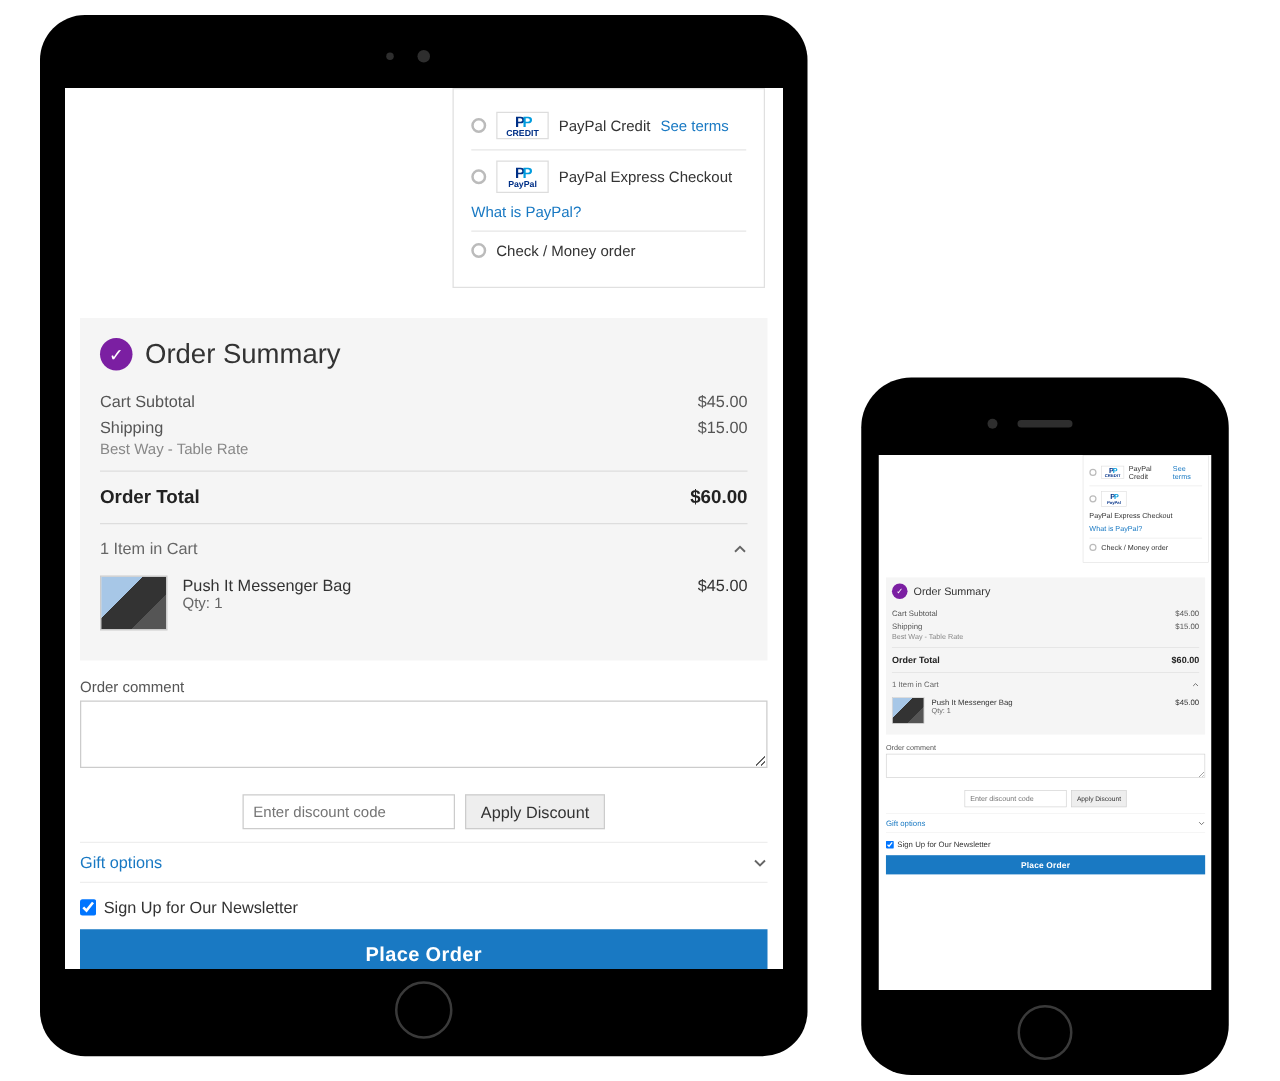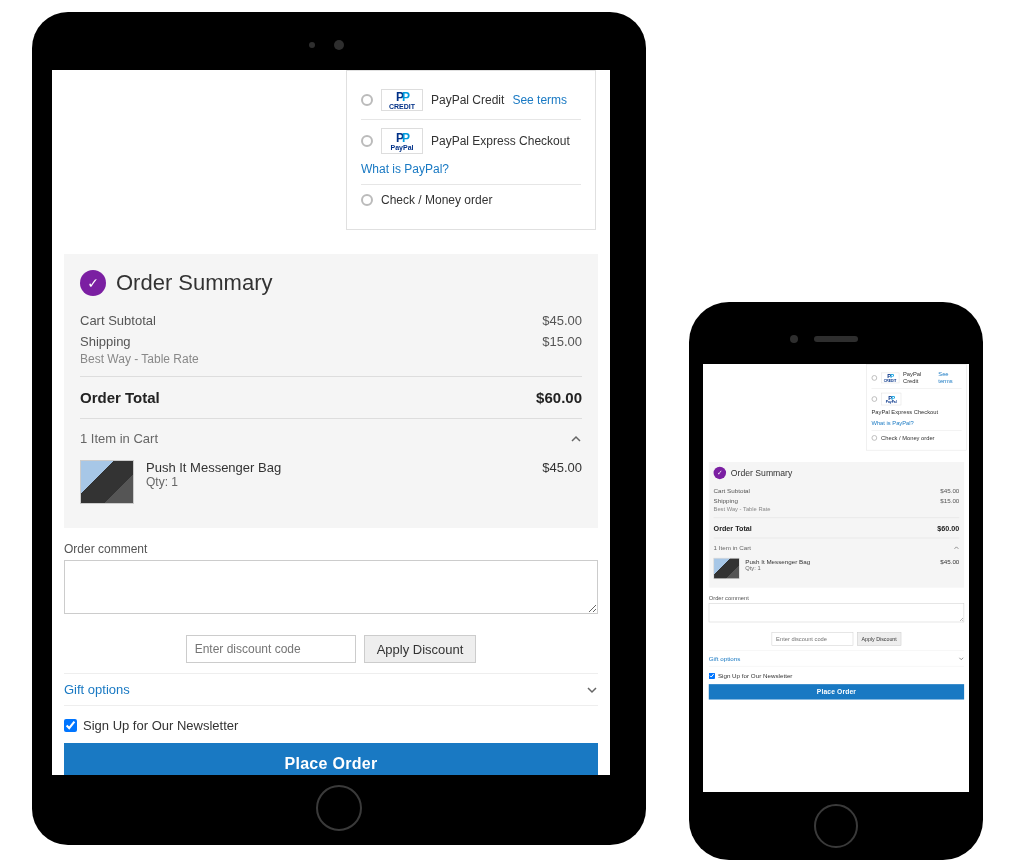--- a/index.html
+++ b/index.html
@@ -3,21 +3,21 @@
 <meta charset="utf-8">
 <style>
   * { box-sizing: border-box; margin: 0; padding: 0; }
   body { font-family: "Helvetica Neue", Arial, sans-serif; background: #fff; width: 1024px; height: 865px; position: relative; }
 
   
   .tablet {
     position: absolute; left: 32px; top: 12px;
     width: 614px; height: 833px;
     background: #000; border-radius: 36px;
-    padding: 58px 36px 70px 20px;
+    padding: 58px 20px 70px 20px;
   }
   .tablet-camera { position:absolute; left:50%; top:28px; width:10px; height:10px; background:#2e2e2e; border-radius:50%; transform:translateX(-50%);}
   .tablet-sensor { position:absolute; left:50%; top:30px; margin-left:-30px; width:6px; height:6px; background:#2e2e2e; border-radius:50%;}
   .tablet-home { position:absolute; left:50%; bottom:14px; width:46px; height:46px; background:#000; border:2px solid #3a3a3a; border-radius:50%; transform:translateX(-50%);}
   .tablet-screen { width:100%; height:100%; background:#fff; overflow-y:auto; overflow-x:hidden; }
 
   .phone {
     position:absolute; left:689px; top:302px;
     width:294px; height:558px;
     background:#000; border-radius:40px;

